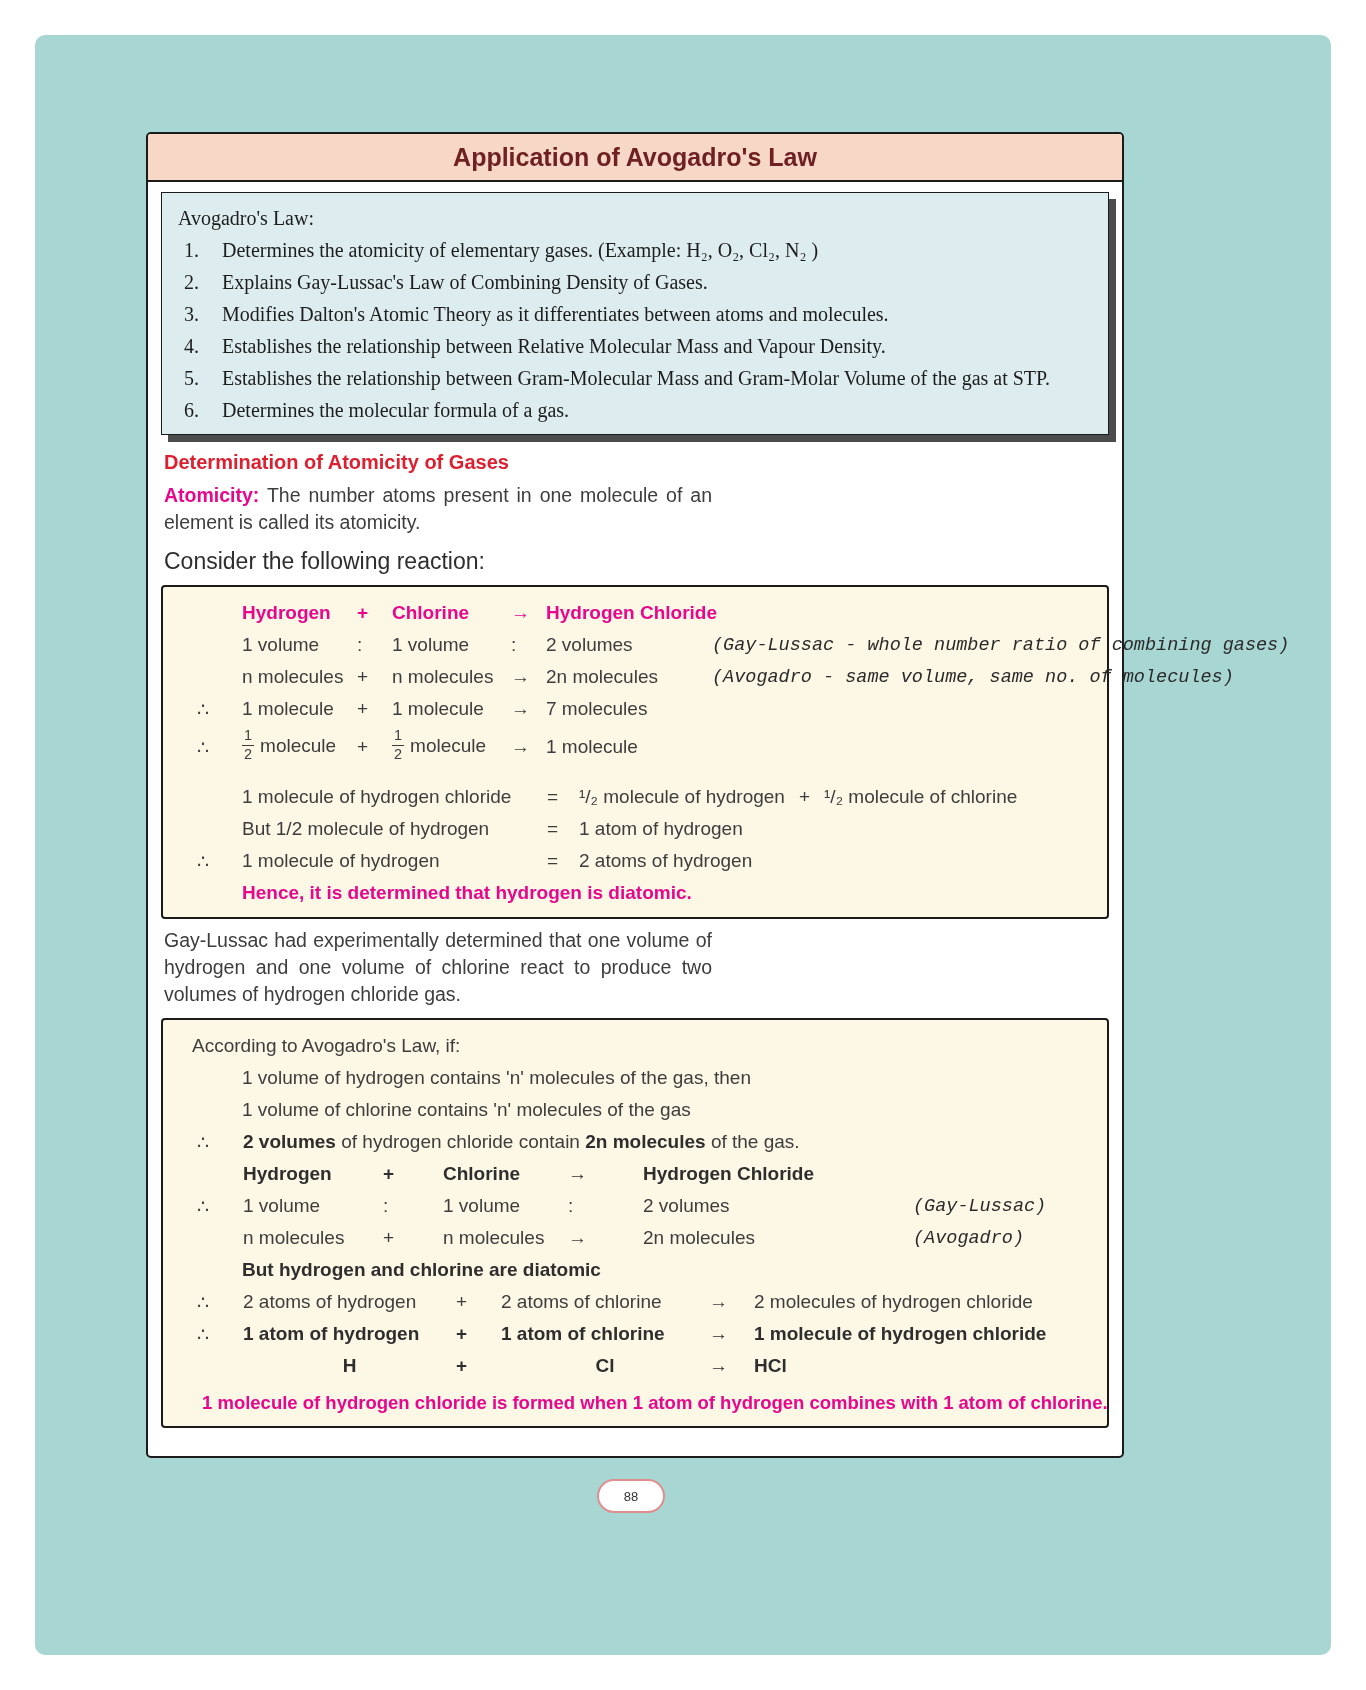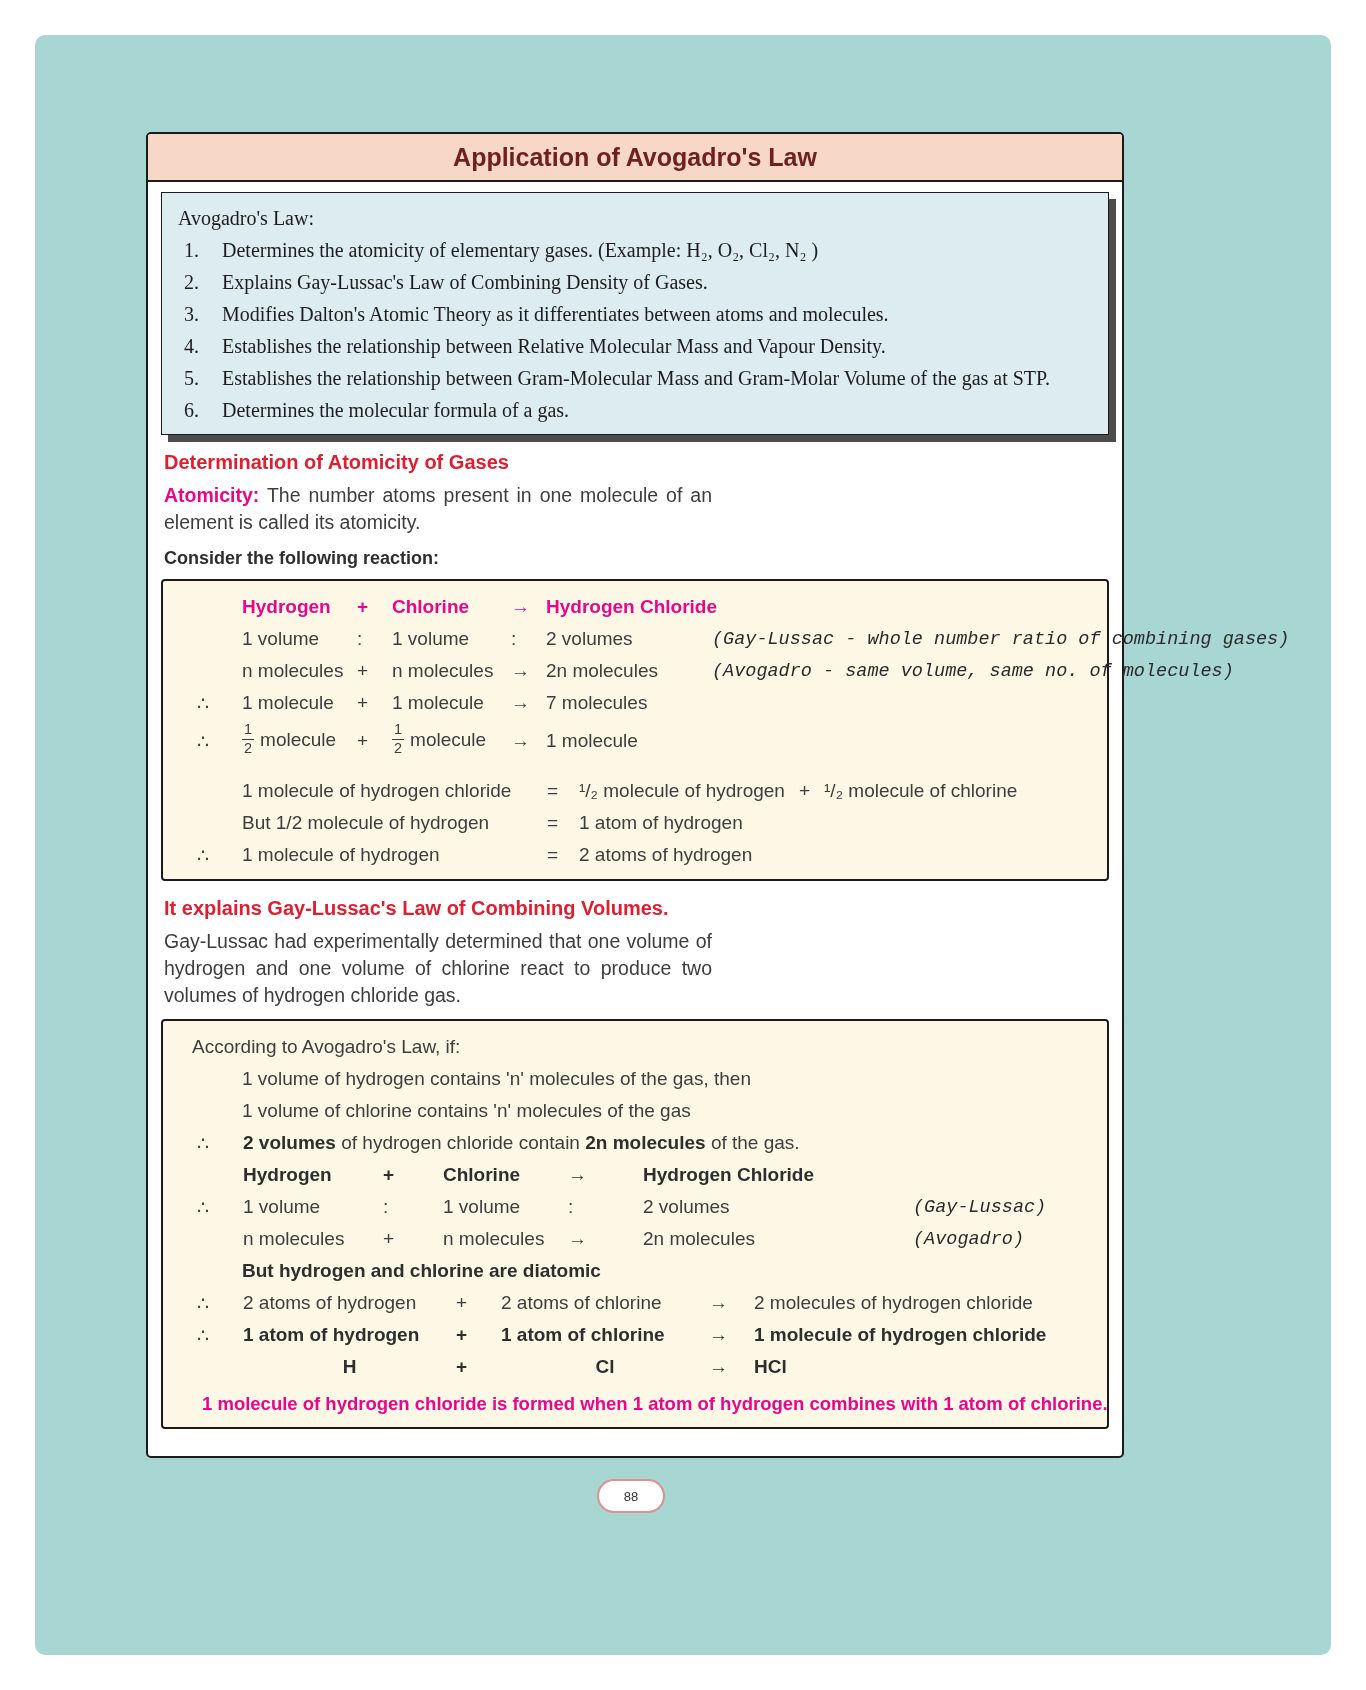--- a/index.html
+++ b/index.html
@@ -10,21 +10,21 @@
             font-size:25px;font-weight:bold;color:#6f2121;border-radius:3px 3px 0 0;}
   .bluebox{margin:10px 13px 0;background:#dcecef;border:1px solid #1b1b1b;box-shadow:7px 7px 0 #4c4c4c;
            padding:9px 16px 8px;font-family:"Liberation Serif","DejaVu Serif",serif;font-size:20px;color:#1d1d1d;}
   .bhead{line-height:32px;}
   .item{display:flex;line-height:32px;}
   .inum{width:38px;flex:none;padding-left:6px;}
   .redhead{margin:16px 16px 0;font-size:20px;font-weight:bold;color:#dd1f2f;}
   .para{margin:8px 16px 0;font-size:19.5px;line-height:27px;color:#3d3d3d;width:548px;text-align:justify;}
   .mag{color:#e7078c;font-weight:bold;}
   .bold{font-weight:bold;color:#2e2e2e;}
-  .consider{margin:12px 16px 0;font-size:18px;font-weight:bold;color:#2e2e2e;}
+  .consider{margin:12px 16px 0;font-size:23px;font-weight:normal;color:#2e2e2e;}
   .cream{margin:10px 13px 0;background:#fcf8e5;border:2px solid #1b1b1b;border-radius:4px;
          padding:10px 8px 8px 16px;font-size:19px;color:#3d3d3d;}
   .row{display:grid;align-items:center;min-height:32px;padding-left:18px;}
   .row span{white-space:nowrap;}
   .g1 {grid-template-columns:45px 115px 35px 119px 35px 166px 1fr;}
   .g1e{grid-template-columns:45px 305px 32px 1fr;}
   .g2v{grid-template-columns:46px 140px 60px 125px 75px 270px 1fr;}
   .g2a{grid-template-columns:46px 213px 45px 208px 45px 1fr;}
   .gtf{grid-template-columns:46px 1fr;}
   .note{font-family:Liberation Mono, monospace;font-style:italic;font-size:18.5px;color:#2a2a2a;}
@@ -146,23 +146,23 @@
       <span>But 1/2 molecule of hydrogen</span>
       <span>=</span>
       <span>1 atom of hydrogen</span>
     </div>
     <div class="row g1e">
       <span class="tf">∴</span>
       <span>1 molecule of hydrogen</span>
       <span>=</span>
       <span>2 atoms of hydrogen</span>
     </div>
+    <div class="concl mag">Hence, it is determined that hydrogen is diatomic.</div>
   </div>
 
-  <div class="redhead">It explains Gay-Lussac's Law of Combining Volumes.</div>
 
   <div class="para">Gay-Lussac had experimentally determined that one volume of hydrogen and one volume of chlorine react to produce two volumes of hydrogen chloride gas.</div>
 
   <div class="cream">
     <div class="bline">According to Avogadro's Law, if:</div>
     <div class="bline ind">1 volume of hydrogen contains 'n' molecules of the gas, then</div>
     <div class="bline ind">1 volume of chlorine contains 'n' molecules of the gas</div>
     <div class="row gtf">
       <span class="tf">∴</span>
       <span style="white-space:normal;"><b class="bold">2 volumes</b><span> of hydrogen chloride contain </span><b class="bold">2n molecules</b><span> of the gas.</span></span>

